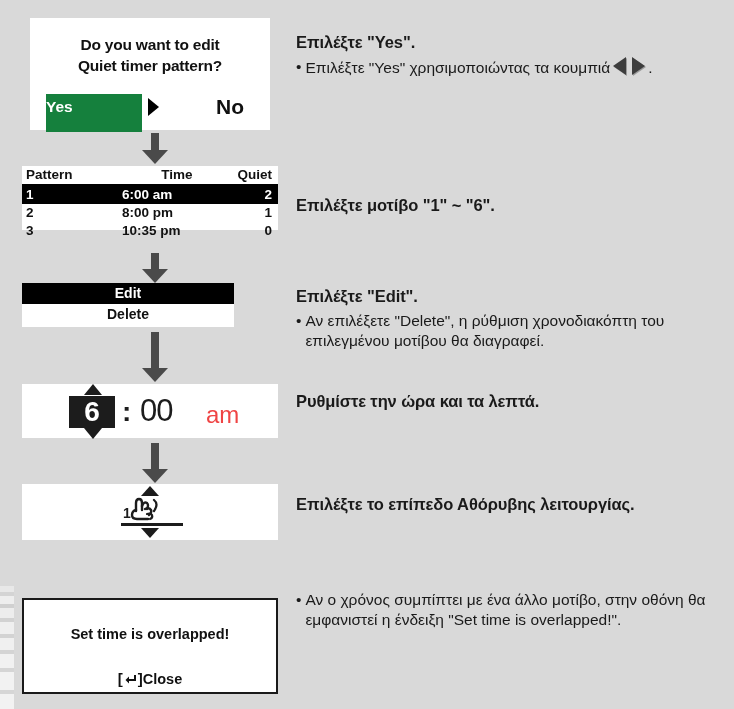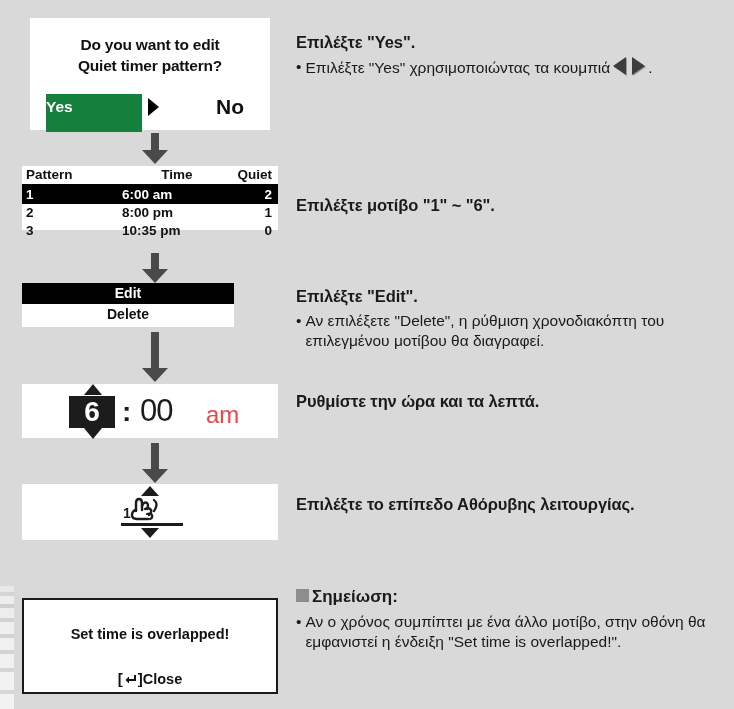--- a/index.html
+++ b/index.html
@@ -485,18 +485,17 @@
         <path d="M12 3 L12 8 L4 8" fill="none" stroke="#111" stroke-width="2"></path>
         <path d="M6 4.5 L2.5 8 L6 11.5 Z" fill="#111"></path>
       </svg>
     </span>
     <span class="close-bracket">]</span>
     <span>Close</span>
   </div>
 </div>
 
 <div class="instr" style="top:586px;">
-  <div class="note-head"><span class="note-square"></span><span>Σημείωση:</span></div>
   <div class="bullet">
     <span class="dot">•</span>
     <span class="btext">Αν ο χρόνος συμπίπτει με ένα άλλο μοτίβο, στην οθόνη θα εμφανιστεί η ένδειξη "Set time is overlapped!".</span>
   </div>
 </div>
 
 </body></html>

